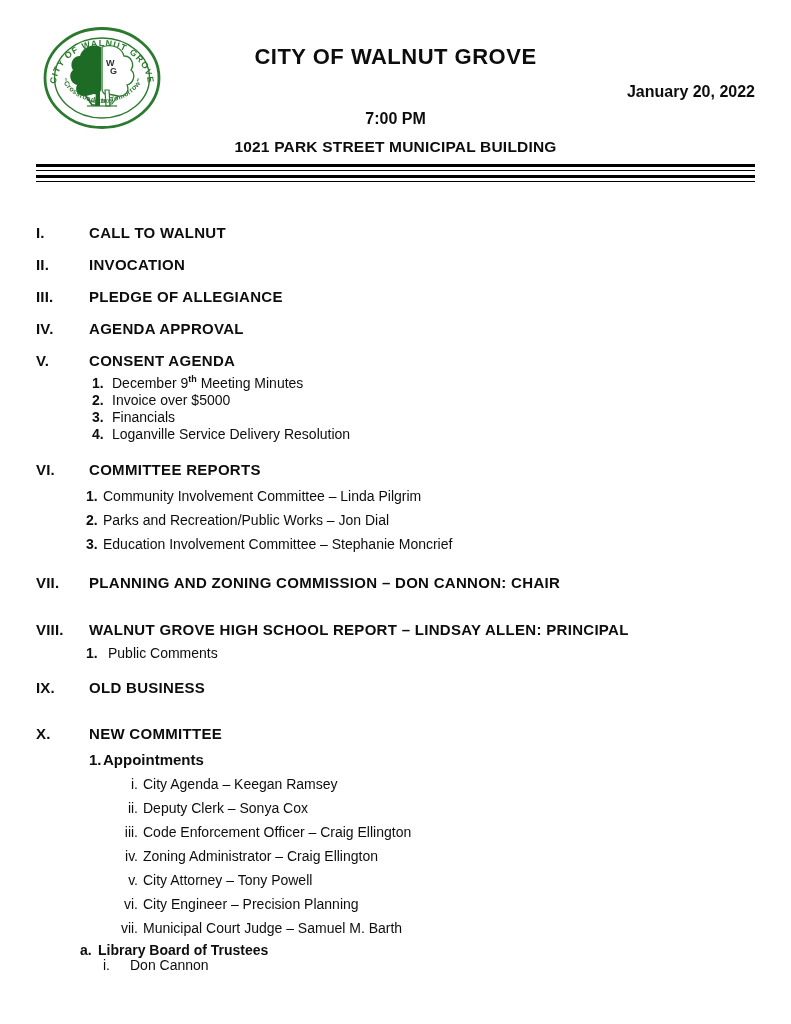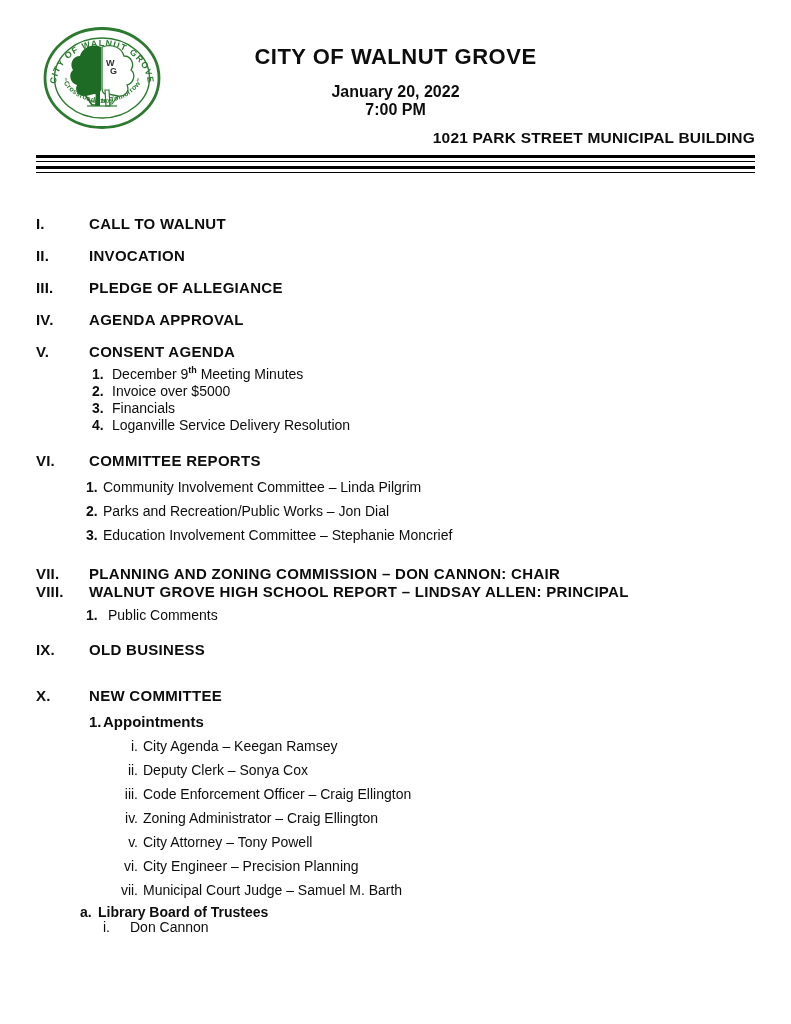--- a/index.html
+++ b/index.html
@@ -12,37 +12,37 @@
     color:#0d0d0d;
     overflow:hidden;
     box-sizing:border-box;
     padding:0 36px;
   }
   
   .seal { position:absolute; left:42px; top:26px; width:120px; height:104px; }
   .header-text { text-align:center; padding-top:44px; }
   .doc-title { font-size:22px; font-weight:700; letter-spacing:0.5px; line-height:26px; }
   .hline { font-size:16px; font-weight:700; line-height:17px; }
-  .h-date { margin-top:13px; }
-  .h-time { margin-top:1px; }
-  .h-loc  { margin-top:11px; font-size:15.5px; letter-spacing:0.2px;text-align:right; }
+  .h-date { margin-top:13px;text-align:right; }
+  .h-time { margin-top:10px; }
+  .h-loc  { margin-top:11px; font-size:15.5px; letter-spacing:0.2px; }
   .rule { border-top:3px solid #000; border-bottom:1px solid #000; height:3px; }
   .rule1 { margin-top:9px; }
   .rule2 { margin-top:4px; }
   .h-org  { margin-top:7px; font-size:14px; }
   .h-doc  { margin-top:6px; font-size:14px; }
 
   
   .sec { display:grid; grid-template-columns:53px 1fr; font-weight:700; font-size:15px; line-height:18px; letter-spacing:0.2px; }
   .sec .t { letter-spacing:0.3px; }
   #secI   { margin-top:42px; }
   #secII, #secIII, #secIV, #secV { margin-top:14px; }
   #secVI  { margin-top:18px; }
   #secVII { margin-top:22px; }
-  #secVIII{ }
+  #secVIII{ margin-top:29px; }
   #secIX  { margin-top:17px; }
   #secX   { margin-top:28px; }
 
   .row { display:grid; font-size:14px; font-weight:400; }
   .row .n { font-weight:700; }
 
   .consent-list { margin:5px 0 0 56px; }
   .consent-list .row { grid-template-columns:20px 1fr; line-height:17px; }
 
   .committee-list { margin:9px 0 0 50px; }

